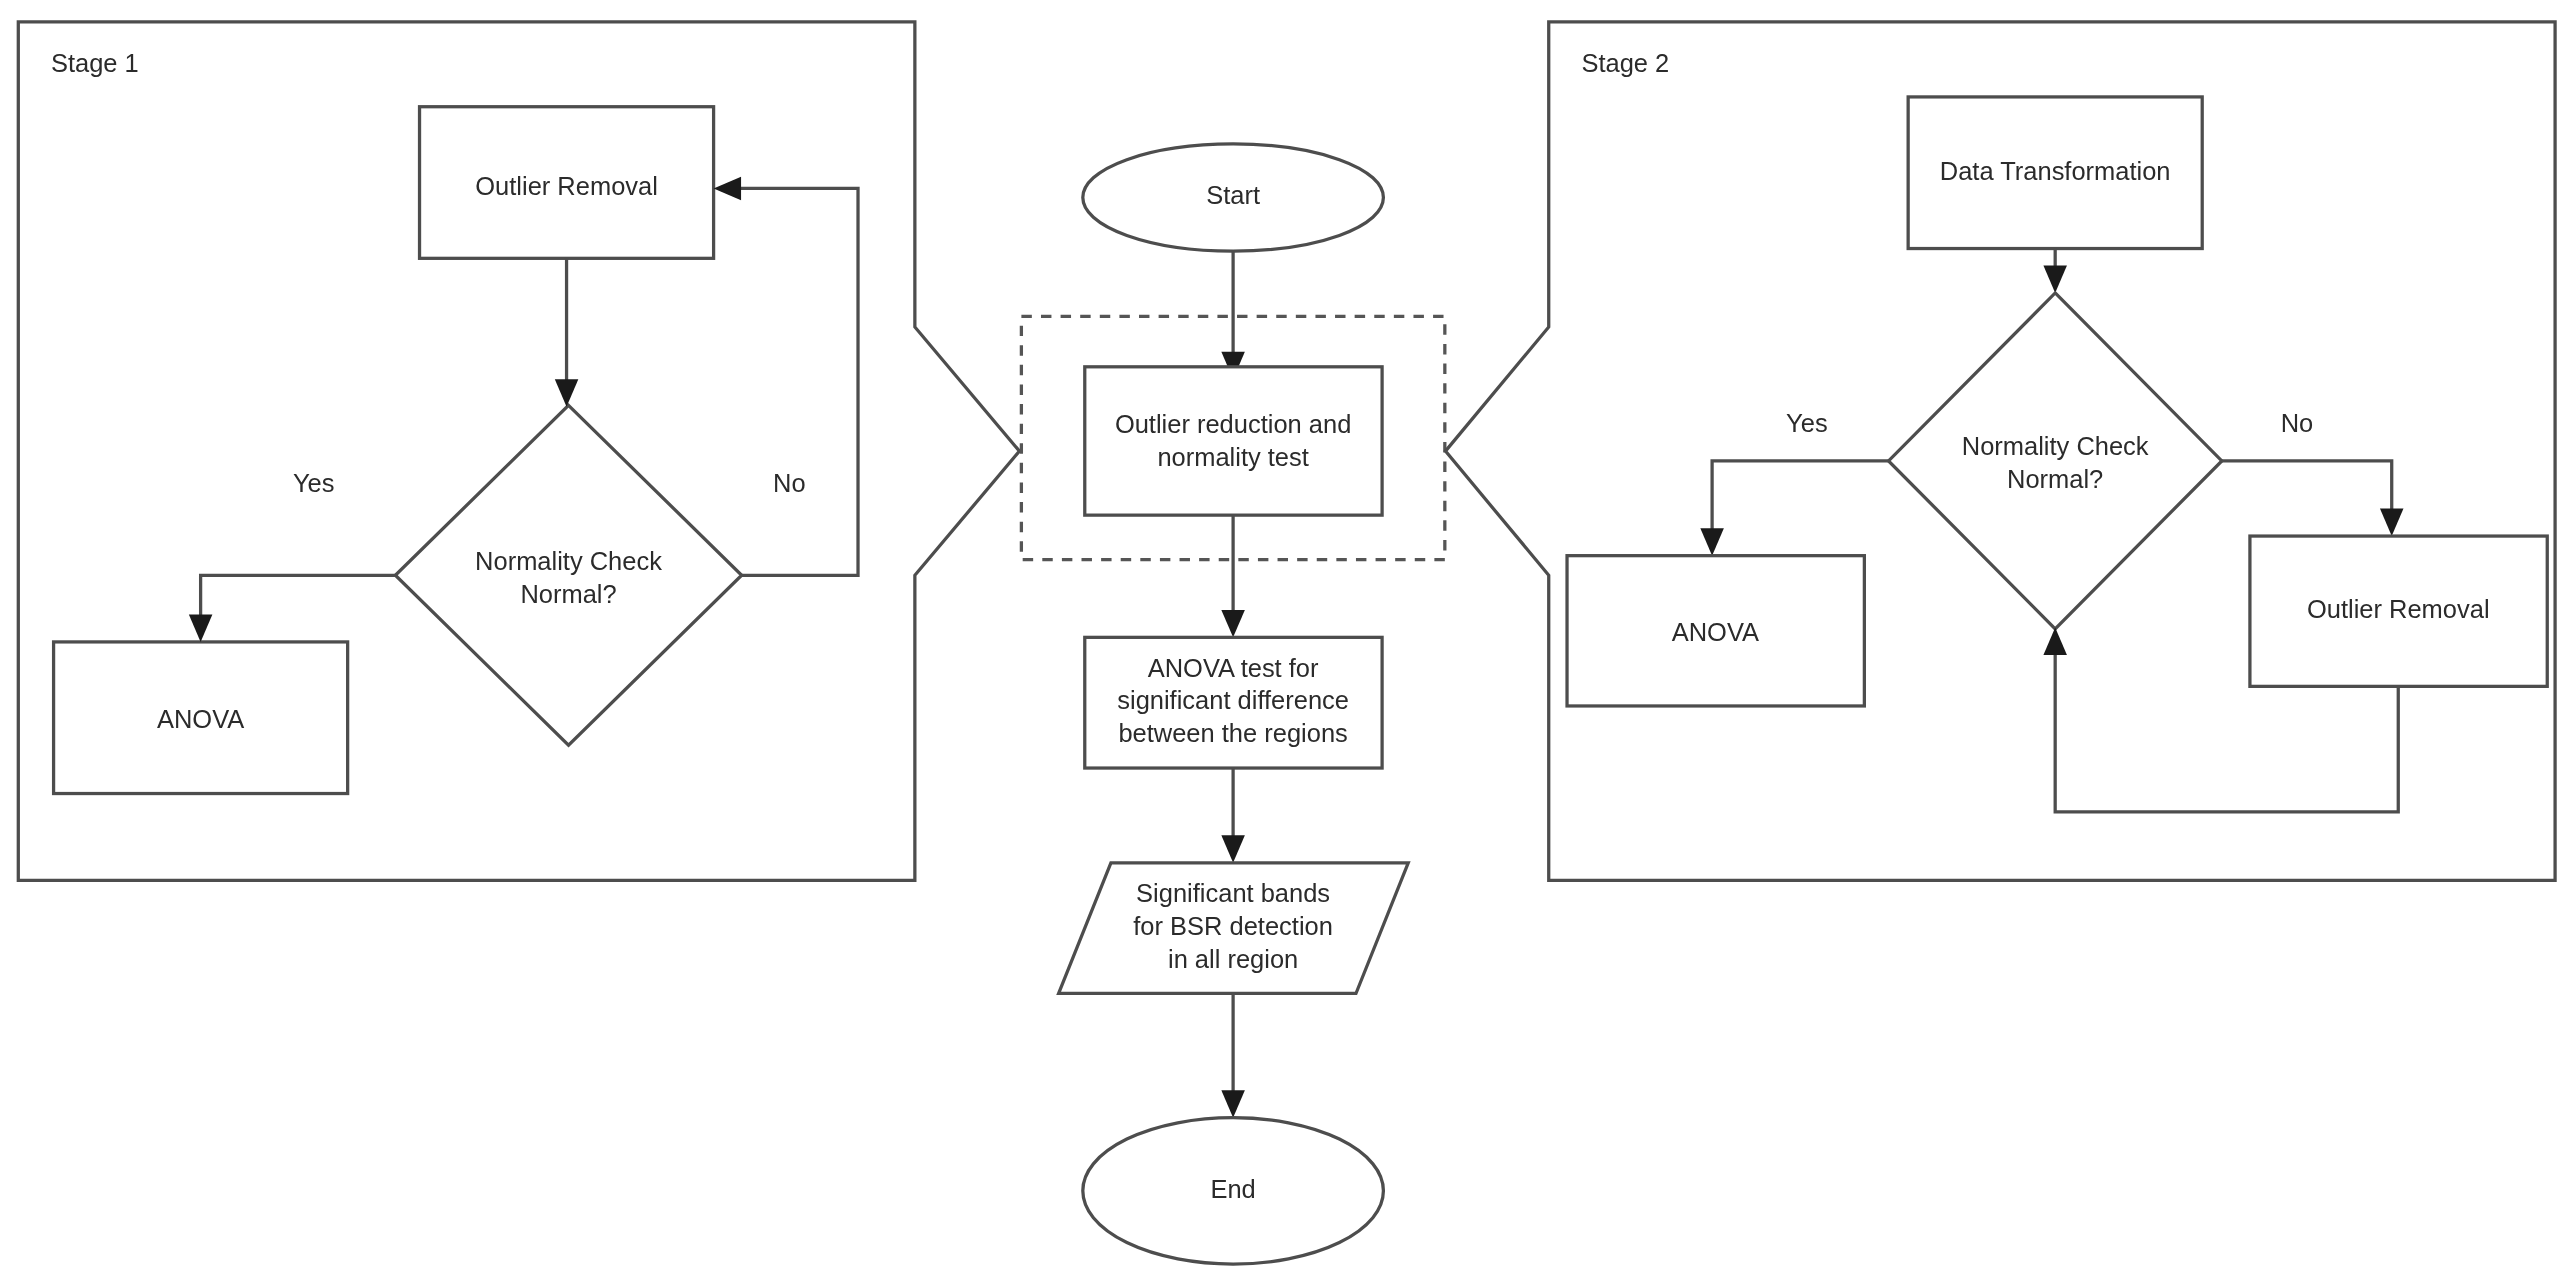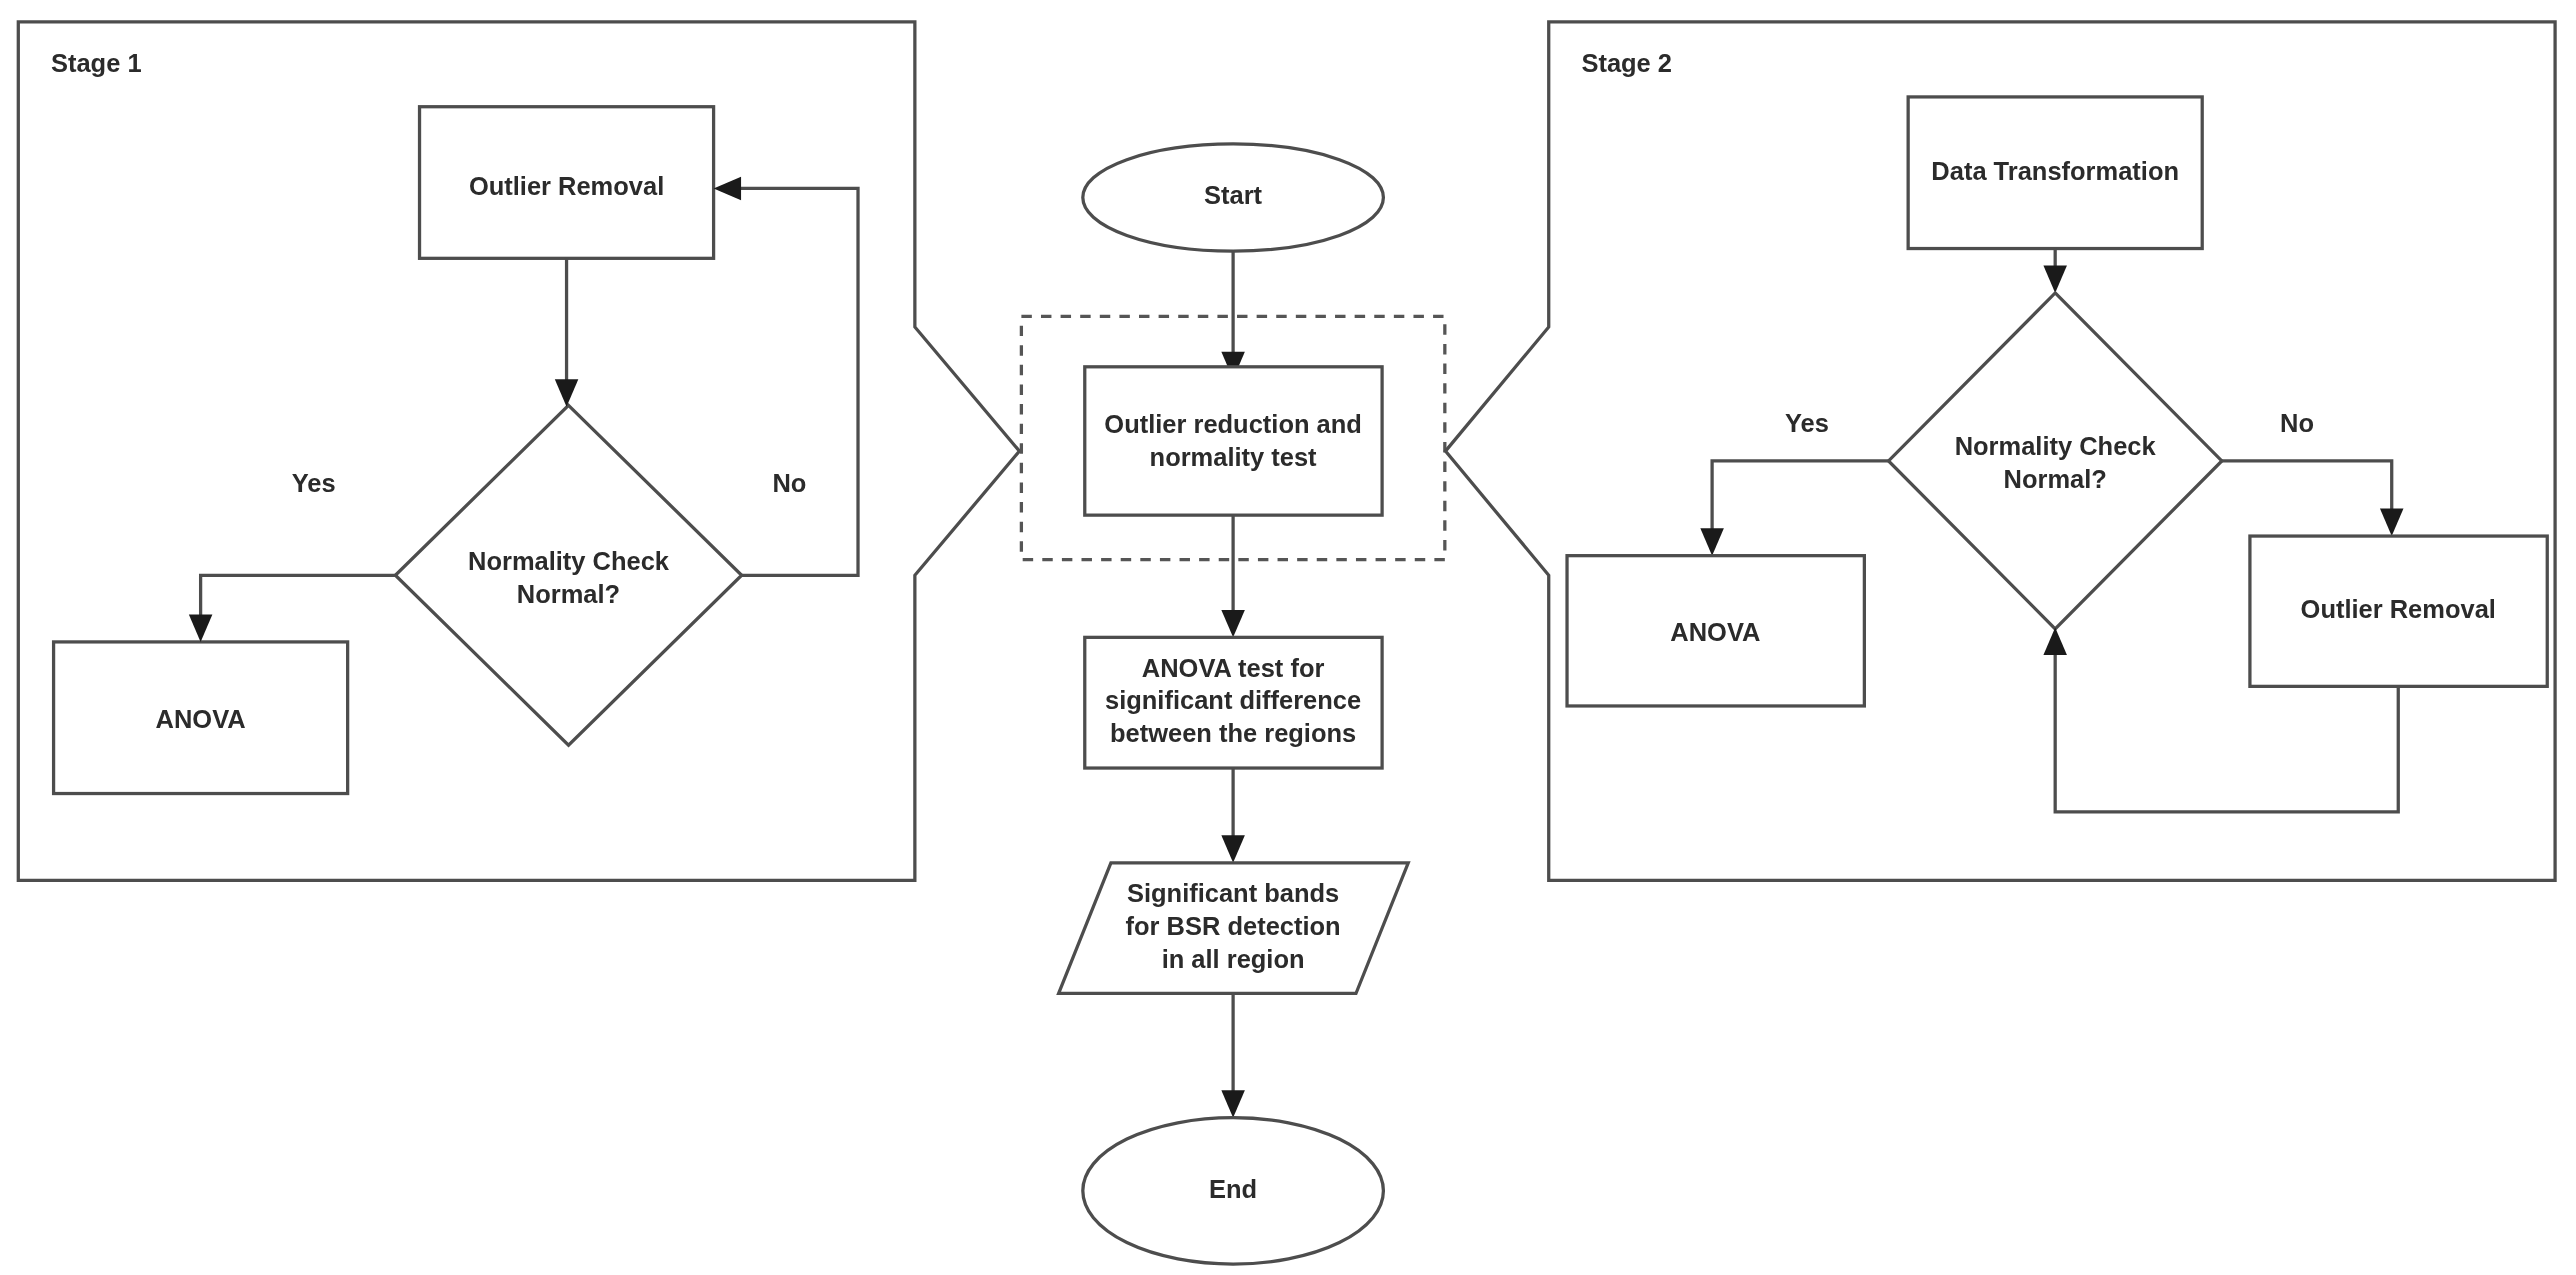--- a/index.html
+++ b/index.html
@@ -12,21 +12,20 @@
     width: 2576px;
     height: 1276px;
     font-family: "Liberation Sans", sans-serif;
     overflow: hidden;
   }
   #flow-root {
     position: relative;
     width: 2576px;
     height: 1276px;
     background: #ffffff;
-    font-weight: bold;
   }
   svg#flowchart {
     display: block;
     width: 2576px;
     height: 1276px;
   }
   .shape-stroke {
     fill: #ffffff;
     stroke: #4d4d4d;
     stroke-width: 5;

